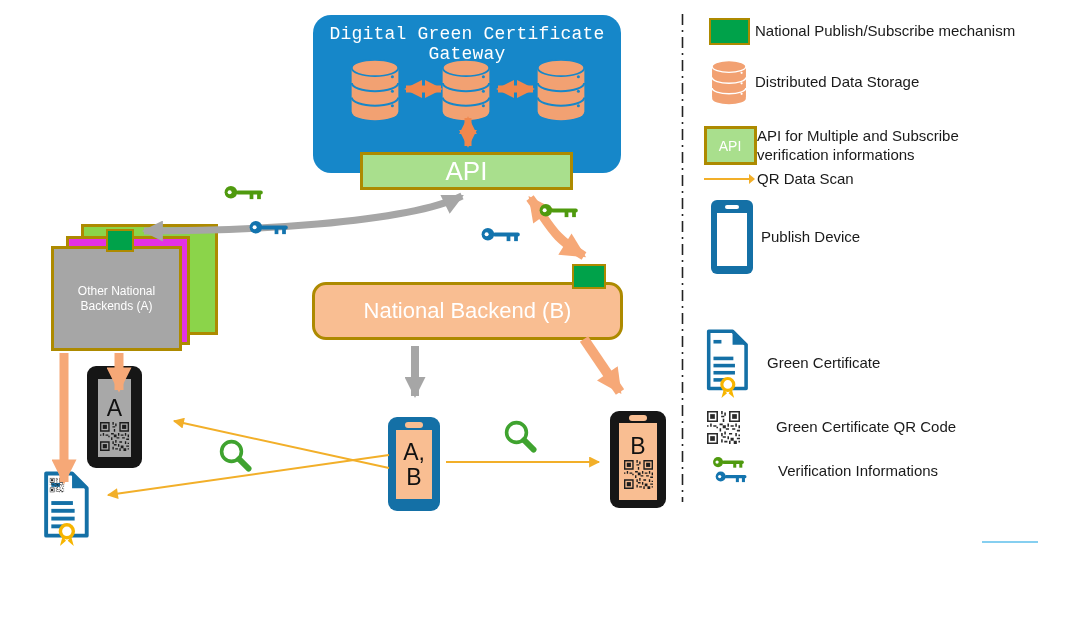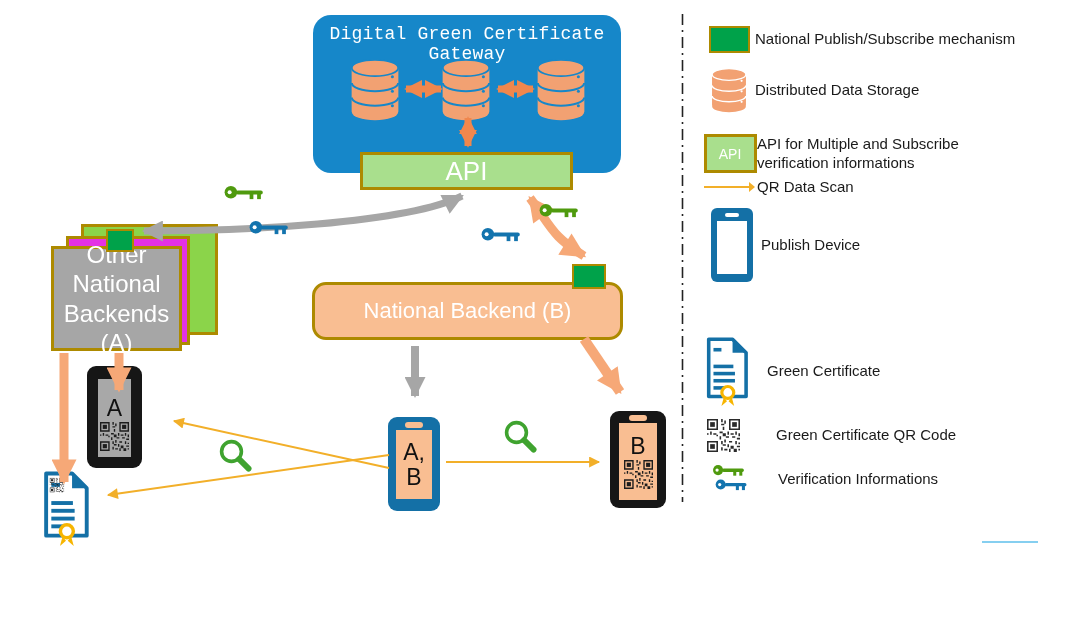--- a/index.html
+++ b/index.html
@@ -11,21 +11,21 @@
   #gateway .title{margin-top:9px;font-size:18px;letter-spacing:.2px;font-family:Liberation Mono, monospace;}
   .db-svg{position:absolute;width:58px;height:68px;color:var(--gateway_blue);}
   #api-box{left:360px;top:152px;width:213px;height:38px;background:var(--api_green);
     border:3px solid var(--olive_border);box-sizing:border-box;display:flex;align-items:center;
     justify-content:center;color:#fff;font-size:26px;}
   .stack{box-sizing:border-box;border:3px solid var(--olive_border);}
   #stack-green{left:81px;top:224px;width:137px;height:111px;background:var(--stack_green);}
   #stack-magenta{left:66px;top:236px;width:124px;height:109px;background:var(--magenta);}
   #stack-gray{left:51px;top:246px;width:131px;height:105px;background:var(--gray);
     display:flex;align-items:center;justify-content:center;text-align:center;color:#fff;
-    font-size:24px;line-height:1.22;padding:0 4px;}
+    font-size:12px;line-height:1.22;padding:0 4px;}
   .pubsub{box-sizing:border-box;background:var(--pubsub_green);border:2.5px solid var(--olive_border);}
   #pubsub-a{left:106px;top:229px;width:28px;height:23px;}
   #pubsub-b{left:572px;top:264px;width:34px;height:25px;}
   #backend-b{left:312px;top:282px;width:311px;height:58px;background:var(--backend_orange);
     border:3px solid var(--olive_border);border-radius:14px;box-sizing:border-box;display:flex;
     align-items:center;justify-content:center;color:#fff;font-size:22px;}
   
   .phone{border-radius:9px;}
   .phone .screen{position:absolute;display:flex;flex-direction:column;align-items:center;}
   .phone .pill{position:absolute;border-radius:3px;}
@@ -34,21 +34,21 @@
   #phone-a .screen{left:11px;top:13px;width:33px;height:78px;background:#A8A8A8;justify-content:flex-end;}
   #phone-ab{left:388px;top:417px;width:52px;height:94px;background:var(--device_blue);}
   #phone-ab .screen{left:8px;top:13px;width:36px;height:69px;background:var(--backend_orange);justify-content:center;}
   #phone-ab .pill{left:17px;top:5px;width:18px;height:6px;background:var(--backend_orange);}
   #phone-b{left:610px;top:411px;width:56px;height:97px;background:#161616;}
   #phone-b .screen{left:9px;top:12px;width:38px;height:77px;background:var(--backend_orange);justify-content:center;}
   #phone-b .pill{left:19px;top:4px;width:18px;height:6px;background:var(--backend_orange);}
   .qr-sm{width:29px;height:29px;color:#1d1d1d;}
   #cert-main{left:38px;top:470px;width:56px;height:76px;}
   
-  .lg-row{position:absolute;left:703px;display:flex;align-items:center;color:#1a1a1a;font-size:15px;margin-top:8px;}
+  .lg-row{position:absolute;left:703px;display:flex;align-items:center;color:#1a1a1a;font-size:15px;}
   .lg-icon{flex:0 0 auto;display:flex;align-items:center;justify-content:center;}
   .lg-label{line-height:1.25;}
   #lg-api-chip{width:53px;height:39px;background:var(--api_green);border:3px solid var(--olive_border);
     box-sizing:border-box;display:flex;align-items:center;justify-content:center;color:#fff;font-size:14px;}
   #lg-square{width:41px;height:27px;background:var(--pubsub_green);border:2.5px solid var(--olive_border);box-sizing:border-box;}
   #lg-phone{position:relative;width:42px;height:74px;background:var(--device_blue);border-radius:6px;}
   #lg-phone .screen{position:absolute;left:6px;top:13px;width:30px;height:53px;background:#fff;}
   #lg-phone .pill{position:absolute;left:14px;top:5px;width:14px;height:4px;border-radius:2px;background:#fff;}
   #lg-ab{font-size:27px;color:#111;}
   .overlay{left:0;top:0;pointer-events:none;}

